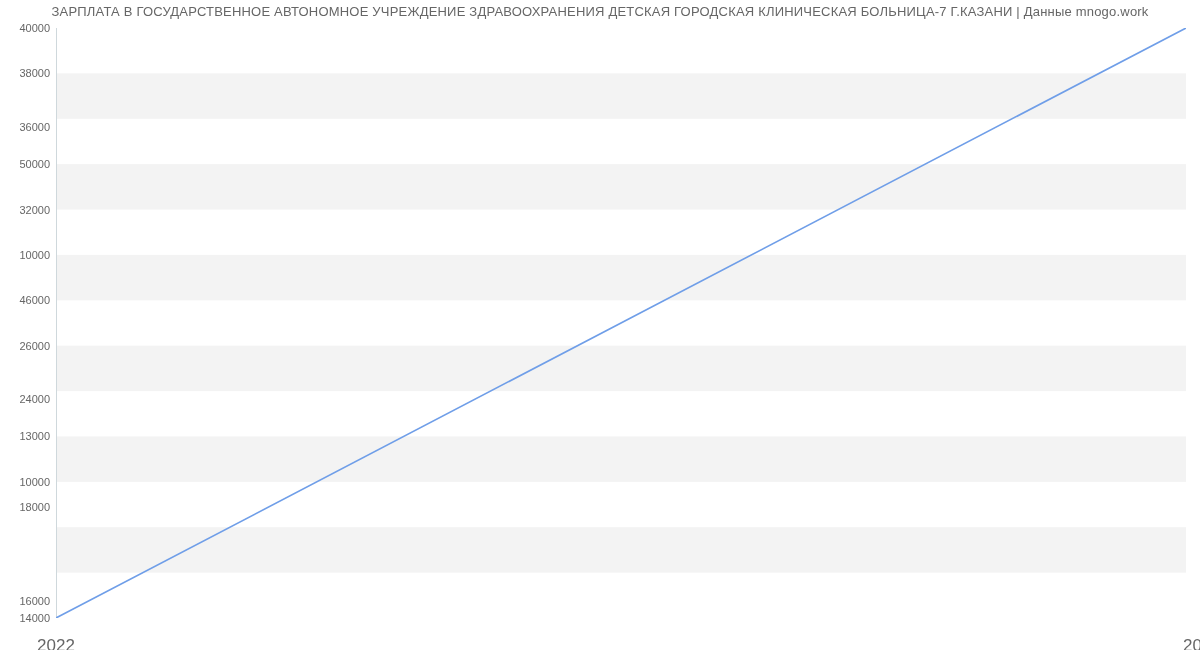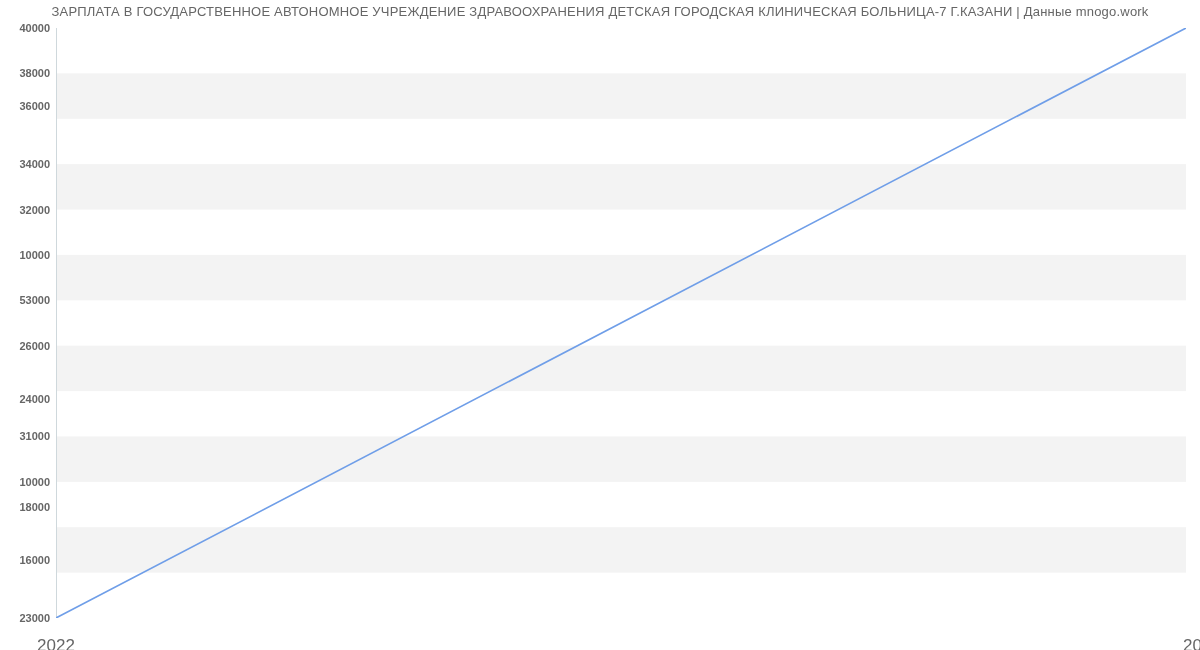--- a/index.html
+++ b/index.html
@@ -59,21 +59,20 @@
     width: 50px;
     height: 590px;
   }
   .y-labels span {
     position: absolute;
     right: 0;
     transform: translateY(-50%);
     font-size: 11px;
     color: #666666;
     white-space: nowrap;
-    font-weight: bold;
   }
   .x-labels {
     position: absolute;
     left: 56px;
     top: 620px;
     width: 1130px;
     height: 20px;
   }
   .x-labels span {
     position: absolute;
@@ -129,32 +128,32 @@
         </g>
       <g id="xticks">
           <line class="tick-line" x1="0" x2="0" y1="590" y2="595"></line>
           <line class="tick-line" x1="1130" x2="1130" y1="590" y2="595"></line>
         </g>
       <path class="series-line" id="series" d="M0 590 L1130 0"></path>
     </svg>
   </div>
 
   <div class="y-labels" id="ylabels">
-      <span style="top: 590px;">23000</span>
-      <span style="top: 532px; margin-left: 34px;">16000</span>
+      <span style="top: 590px;">14000</span>
+      <span style="top: 573px; margin-left: 34px;">16000</span>
       <span style="top: 479px;">18000</span>
       <span style="top: 453.846px;">10000</span>
-      <span style="top: 408.462px;">31000</span>
+      <span style="top: 408.462px;">13000</span>
       <span style="top: 363.077px; margin-top: 8px;">24000</span>
       <span style="top: 317.692px; text-align: right;">26000</span>
-      <span style="top: 272.308px;">53000</span>
+      <span style="top: 272.308px;">46000</span>
       <span style="top: 226.923px;">10000</span>
       <span style="top: 181.538px; margin-left: 41px;">32000</span>
-      <span style="top: 136.154px;">34000</span>
-      <span style="top: 78px; text-align: center;">36000</span>
+      <span style="top: 136.154px;">50000</span>
+      <span style="top: 99px; text-align: center;">36000</span>
       <span style="top: 45.3846px;">38000</span>
       <span style="top: 0px;">40000</span>
     </div>
   <div class="x-labels" id="xlabels">
       <span style="left: 0px;">2022</span>
       <span style="left: 1130px; margin-left: 16px;">2024</span>
     </div>
 </div>
 
 </body></html>

